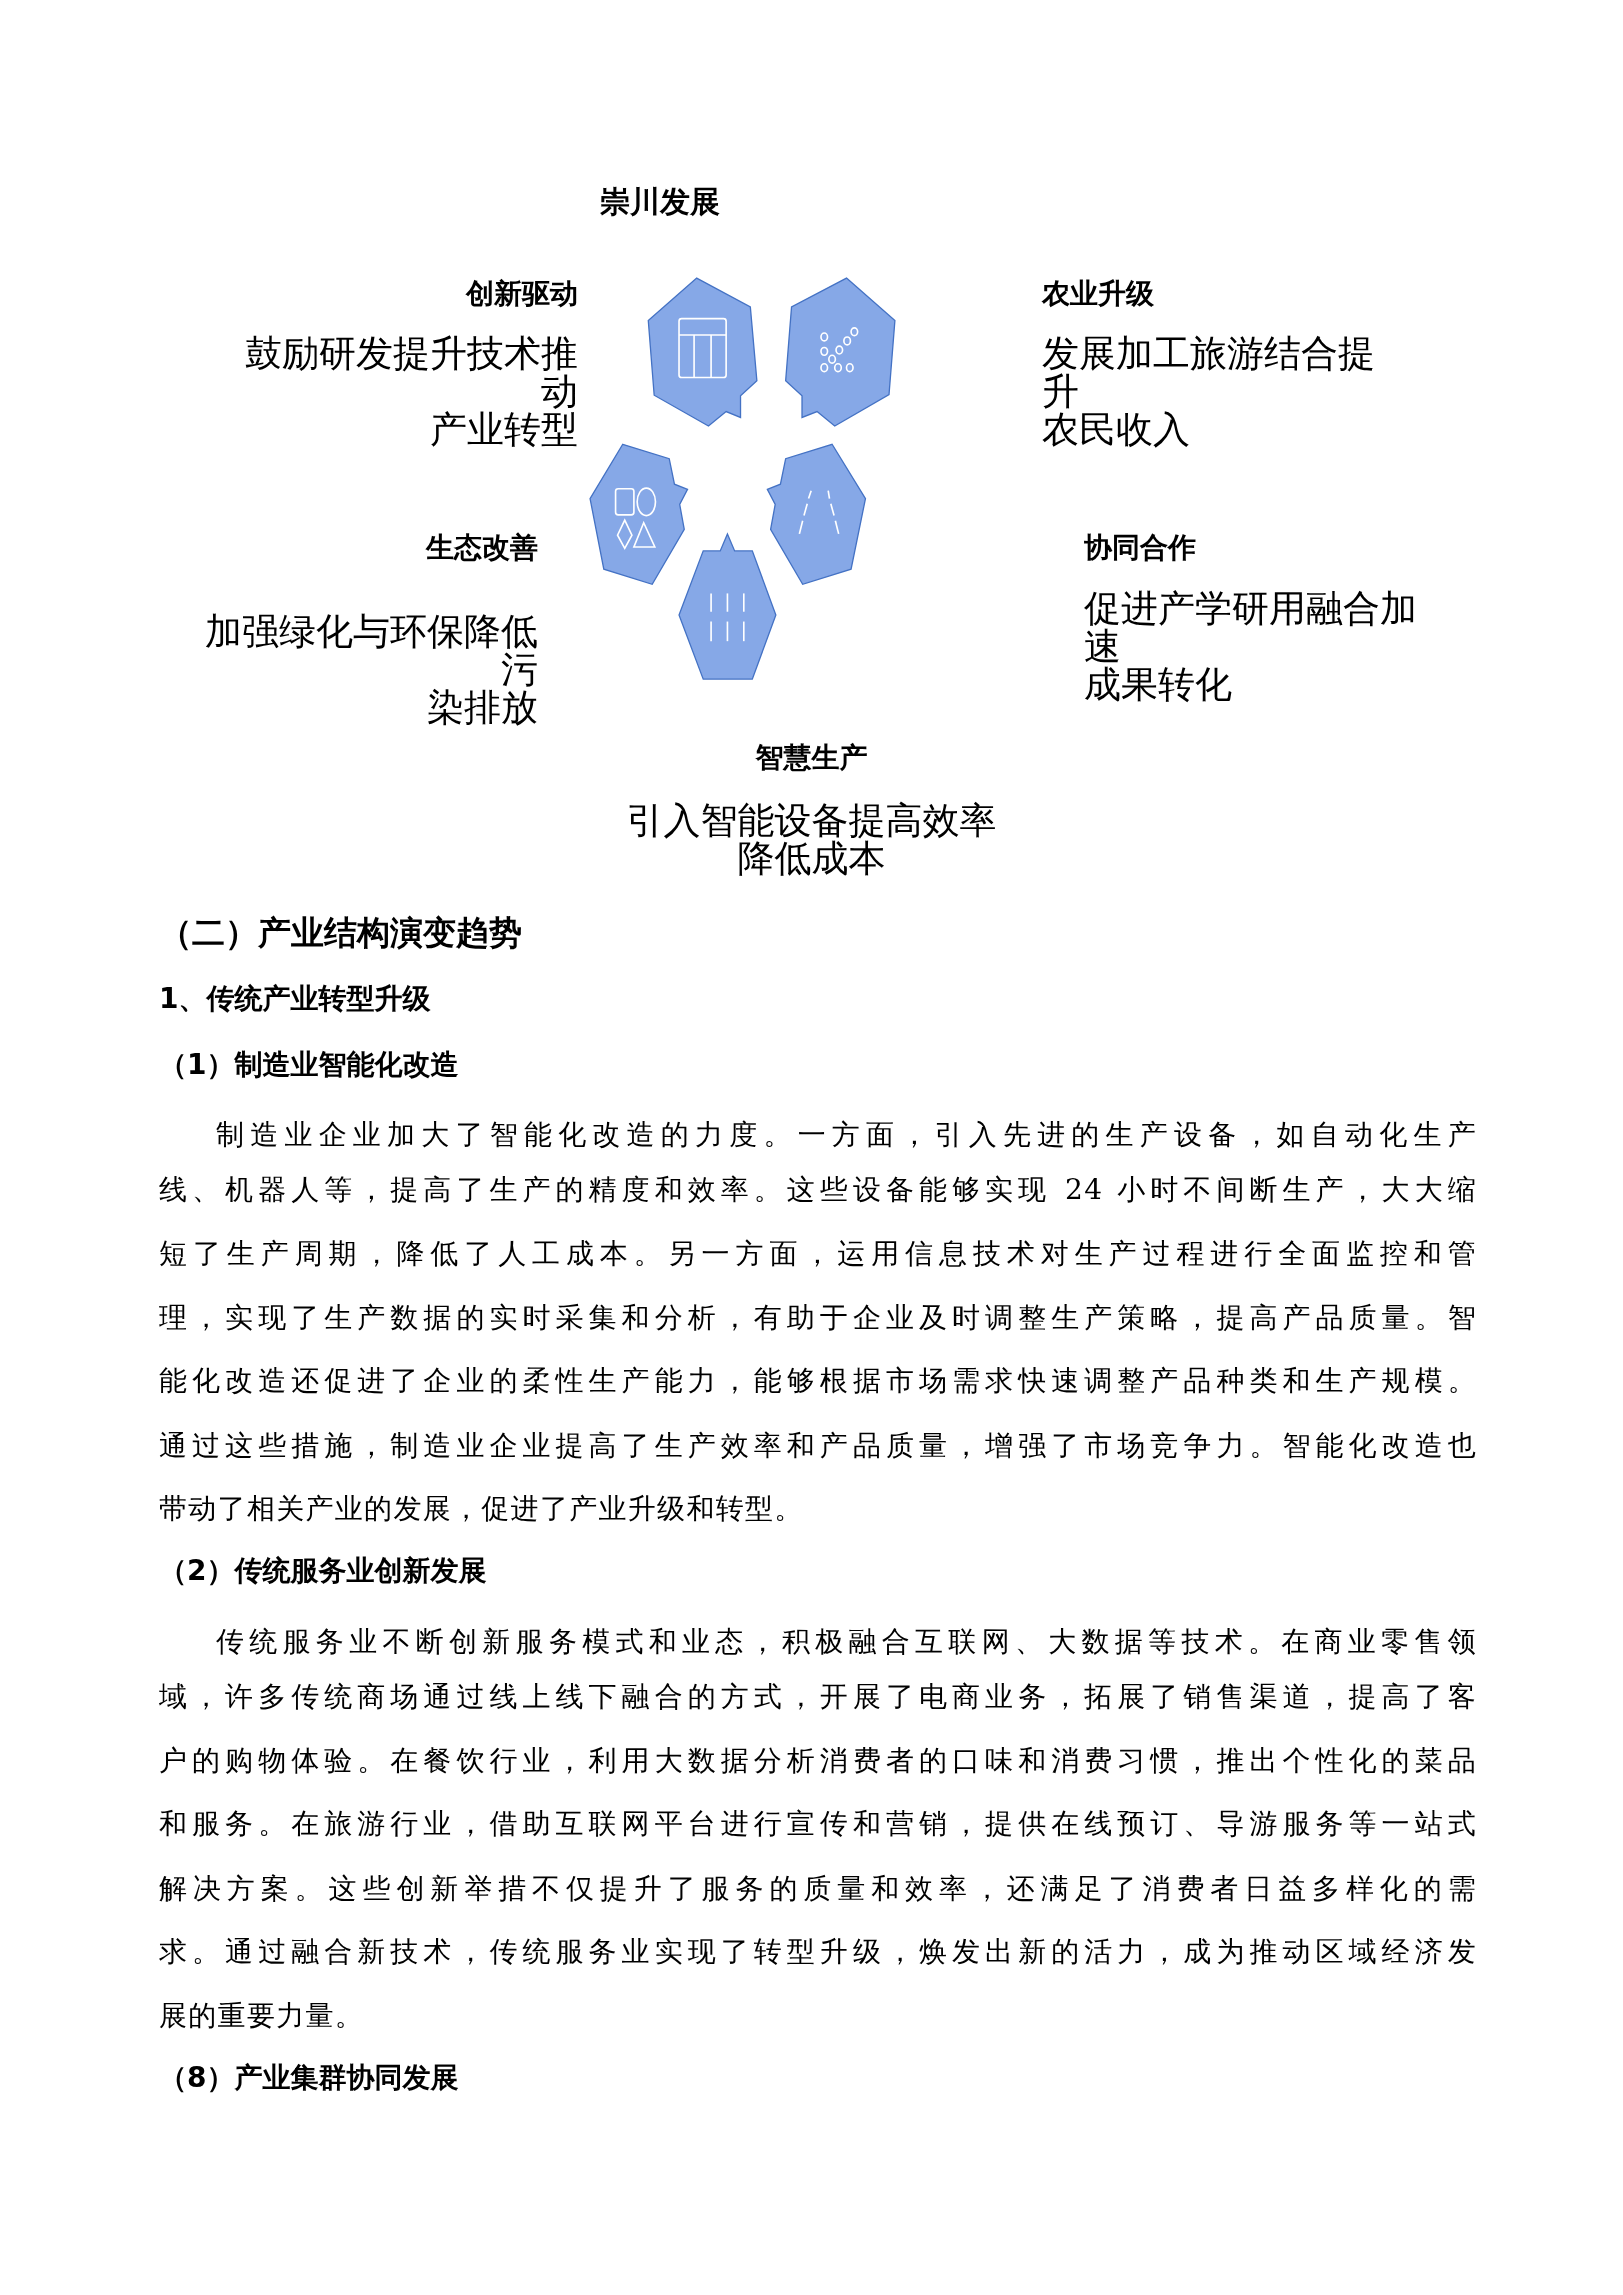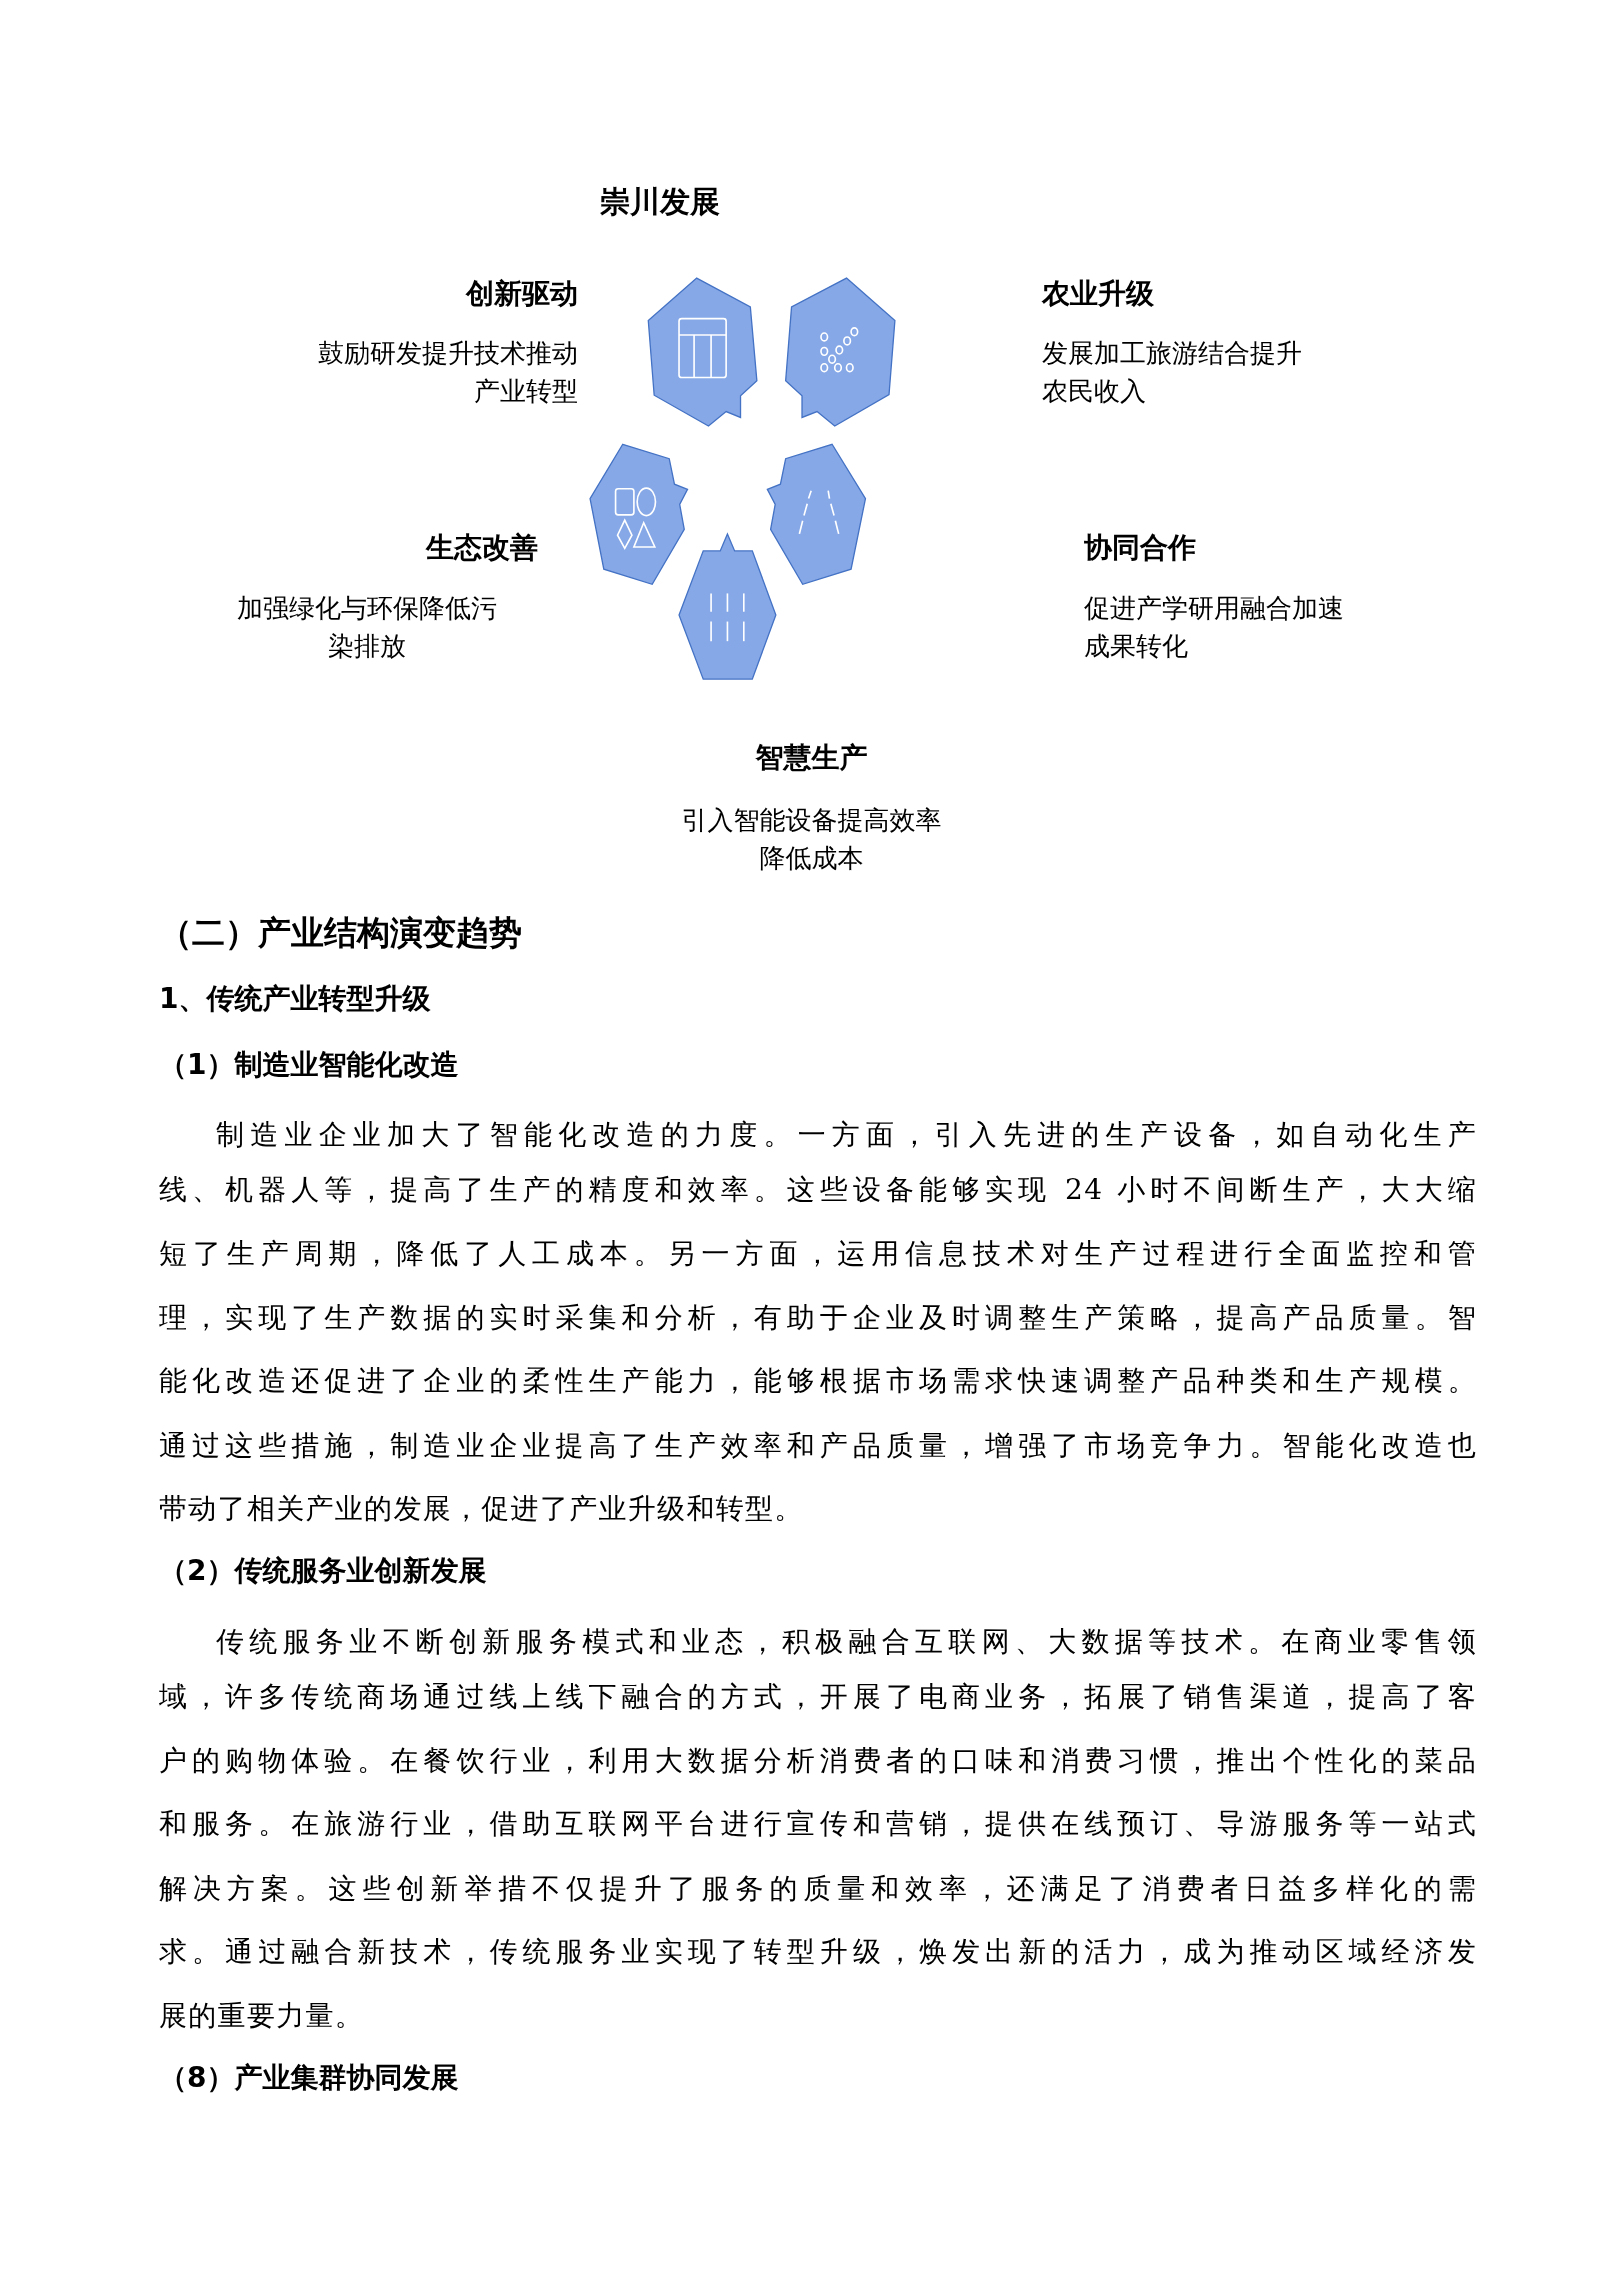--- a/index.html
+++ b/index.html
@@ -2,21 +2,21 @@
 <html style="font-size:10.5px"><head>
 <meta charset="utf-8">
 <style>
   html, body { margin: 0; padding: 0; background: #ffffff; }
   body { width: 1623px; height: 2295px; position: relative; overflow: hidden;
          font-family: "DejaVu Serif", "Liberation Serif", serif; color: #000; }
   .abs { position: absolute; }
   .diagram-title { left: 0; width: 1320px; top: 182px; text-align: center; font-size: 30px;
                    font-family: Liberation Mono, monospace; font-weight: bold; }
   .label-title { font-size: 28px; font-weight: bold; font-family: "DejaVu Sans", "Liberation Sans", sans-serif; line-height: 37px; }
-  .label-desc { font-size: 26px; line-height: 38px; font-family: Liberation Serif, serif; }
+  .label-desc { font-size: 37px; line-height: 38px; }
   .right { text-align: right; }
   .center { text-align: center; }
   .hex { position: absolute; }
   .h-section { font-size: 33px; font-weight: bold; font-family: "DejaVu Sans", "Liberation Sans", sans-serif; }
   .h-sub { font-size: 28px; font-weight: bold; font-family: "DejaVu Sans", "Liberation Sans", sans-serif; }
   .line { font-size: 28px; white-space: nowrap; left: 159px; width: 1318px;
           text-align: justify; text-align-last: justify; letter-spacing: 1.3px; }
   .line.last { text-align-last: left; }
   .line.indent { left: 216px; width: 1261px; margin-top: 9px; }
 </style>
@@ -31,21 +31,21 @@
   <div class="label-desc">产业转型</div>
 </div>
 
 <div class="abs label-title" style="left:1042px; width:366px; top:275px;">农业升级</div>
 <div class="abs" style="left:1042px; width:366px; top:335px;">
   <div class="label-desc">发展加工旅游结合提升</div>
   <div class="label-desc">农民收入</div>
 </div>
 
 <div class="abs label-title right" style="left:196px; width:342px; top:529px;">生态改善</div>
-<div class="abs right" style="left:196px; width:342px; top:590px;text-align:center;">
+<div class="abs right" style="left:196px; width:342px; top:613px;">
   <div class="label-desc">加强绿化与环保降低污</div>
   <div class="label-desc">染排放</div>
 </div>
 
 <div class="abs label-title" style="left:1084px; width:366px; top:529px;">协同合作</div>
 <div class="abs" style="left:1084px; width:366px; top:590px;">
   <div class="label-desc">促进产学研用融合加速</div>
   <div class="label-desc">成果转化</div>
 </div>
 

